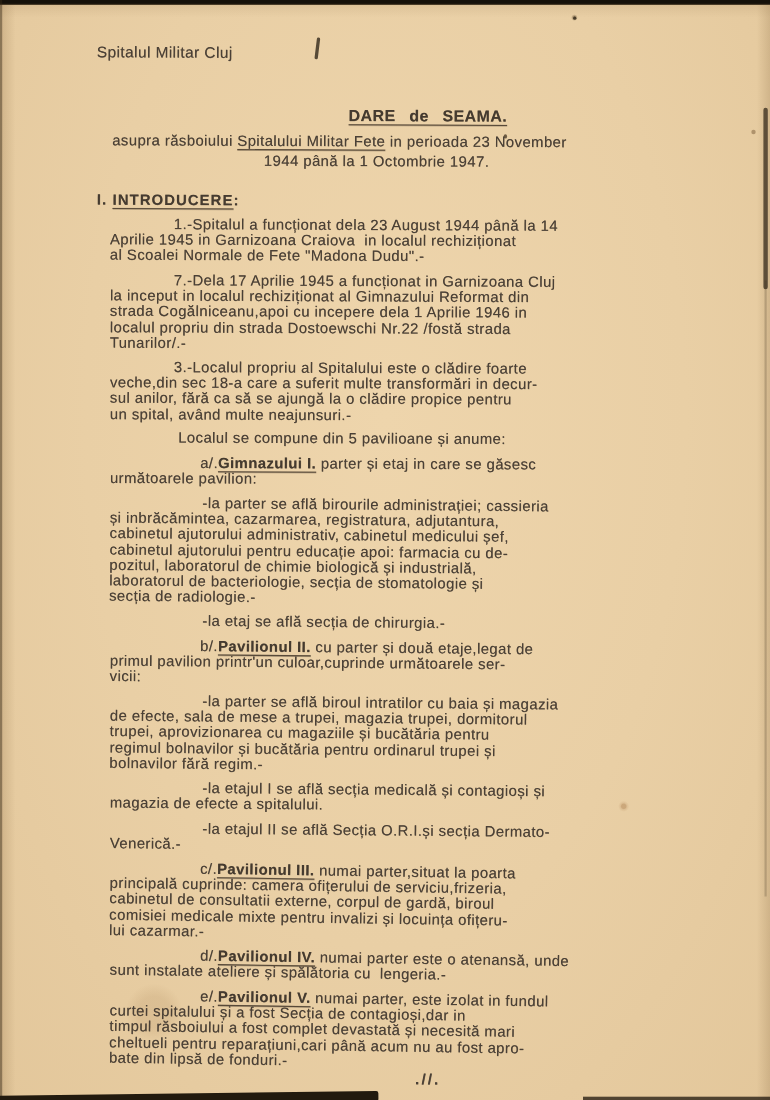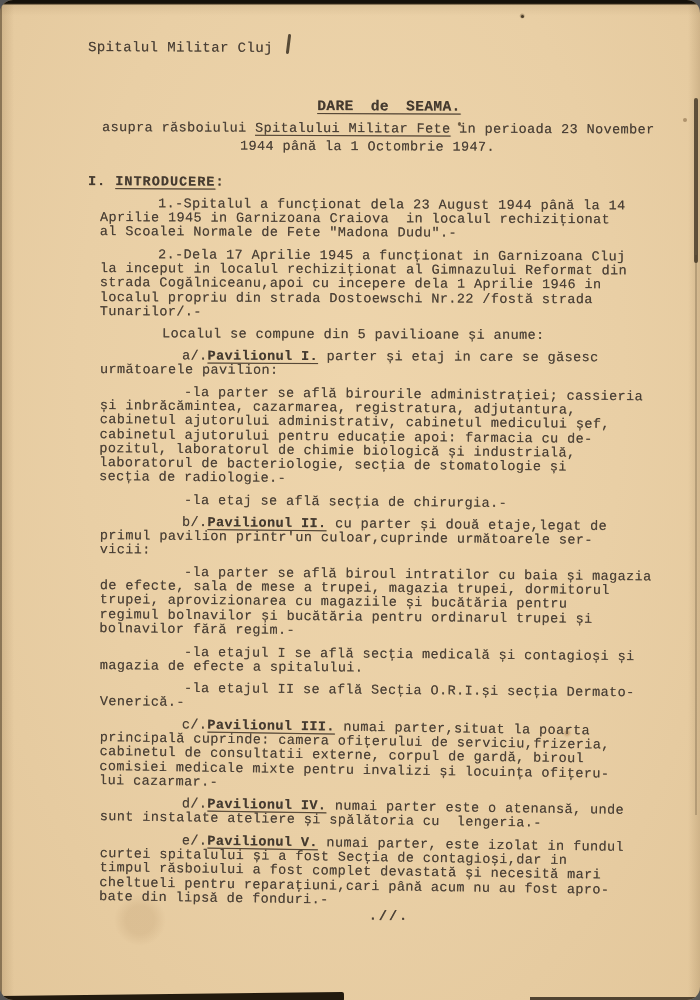--- a/index.html
+++ b/index.html
@@ -7,22 +7,21 @@
     position:relative;width:700px;height:1000px;overflow:hidden;
     background:
       radial-gradient(circle at 81% 73.3%, rgba(169,122,74,.45) 0 2px, rgba(169,122,74,.18) 3px, transparent 5px),
       radial-gradient(circle at 74.6% 1.6%, rgba(80,62,36,.5) 0 1px, transparent 3px),
       radial-gradient(circle at 65.6% 12.4%, rgba(110,85,50,.3) 0 1px, transparent 2px),
       radial-gradient(circle at 20% 92%, rgba(140,100,55,.12) 0 14px, transparent 26px),
       linear-gradient(to right, rgba(120,90,50,.22) 0, transparent 14px),
       linear-gradient(to left, rgba(120,90,50,.20) 0, transparent 12px),
       linear-gradient(to bottom, rgba(120,90,50,.16) 0, transparent 16px),
       radial-gradient(ellipse at 50% 38%, #eed5ac 0%, #e9cfa5 55%, #e3c79b 100%);
-    font-family:Liberation Mono, monospace;
-    border-radius:13px;
+    font-family:Liberation Sans, sans-serif;
   }
   .edge-top{position:absolute;top:0;left:0;width:100%;height:5px;
     background:linear-gradient(to bottom,#15110a 0 3px,#3a2e1c 4px,transparent);}
   .edge-bottom-left{position:absolute;bottom:-3px;left:-4px;width:348px;height:9px;
     background:#221a0e;transform:rotate(-.7deg);border-radius:2px;}
   .edge-bottom-right{position:absolute;bottom:0;right:0;width:170px;height:3px;background:rgba(30,22,12,.75);}
   .edge-left{position:absolute;top:0;left:0;width:2px;height:100%;background:rgba(55,42,24,.45);}
   .edge-right-strong{position:absolute;top:98px;right:2px;width:4px;height:165px;background:rgba(42,32,18,.7);border-radius:2px;}
   .edge-right-faint{position:absolute;top:255px;right:3px;width:2px;height:560px;background:rgba(60,46,26,.22);}
   .pen-mark{position:absolute;left:287px;top:34px;width:3px;height:20px;background:rgba(50,40,26,.8);
@@ -81,31 +80,34 @@
     <div class="subtitle r1"><span>asupra răsboiului </span><span class="useg">Spitalului Militar Fete</span><span>  in perioada 23 November</span>
       <div class="subtitle2">1944 până la 1 Octombrie 1947.</div>
     </div>
 
     <div class="section r1"><span>I. </span><span class="useg">INTRODUCERE</span><span>:</span></div>
 
     <div class="para ind-num r1"><span>1.-Spitalul a funcționat dela 23 August 1944 până la 14
 Aprilie 1945 in Garnizoana Craiova  in localul rechiziționat
 al Scoalei Normale de Fete "Madona Dudu".-</span><span class="useg pav"></span><span></span></div>
 
-    <div class="para ind-num r1"><span>2.-Dela 17 Aprilie 1945 a funcționat in Garnizoana Cluj
+    <div class="para ind-num r1"><span>7.-Dela 17 Aprilie 1945 a funcționat in Garnizoana Cluj
 la inceput in localul rechiziționat al Gimnazului Reformat din
 strada Cogălniceanu,apoi cu incepere dela 1 Aprilie 1946 in
 localul propriu din strada Dostoewschi Nr.22 /fostă strada
 Tunarilor/.-</span><span class="useg pav"></span><span></span></div>
 
-    <div class="para ind-num r1"><span class="useg pav"></span><span></span></div>
+    <div class="para ind-num r1"><span>3.-Localul propriu al Spitalului este o clădire foarte
+veche,din sec 18-a care a suferit multe transformări in decur-
+sul anilor, fără ca să se ajungă la o clădire propice pentru
+un spital, având multe neajunsuri.-</span><span class="useg pav"></span><span></span></div>
 
     <div class="para ind-loc r1"><span>Localul se compune din 5 pavilioane și anume:</span><span class="useg pav"></span><span></span></div>
 
-    <div class="para ind-let r1"><span>a/.</span><span class="useg pav">Pavilionul I.</span><span> parter și etaj in care se găsesc
+    <div class="para ind-let r1"><span>a/.</span><span class="useg pav">Gimnazului I.</span><span> parter și etaj in care se găsesc
 următoarele pavilion:</span></div>
 
     <div class="para ind-dash r2"><span>-la parter se află birourile administrației; cassieria
 și inbrăcămintea, cazarmarea, registratura, adjutantura,
 cabinetul ajutorului administrativ, cabinetul medicului șef,
 cabinetul ajutorului pentru educație apoi: farmacia cu de-
 pozitul, laboratorul de chimie biologică și industrială,
 laboratorul de bacteriologie, secția de stomatologie și
 secția de radiologie.-</span><span class="useg pav"></span><span></span></div>
 

